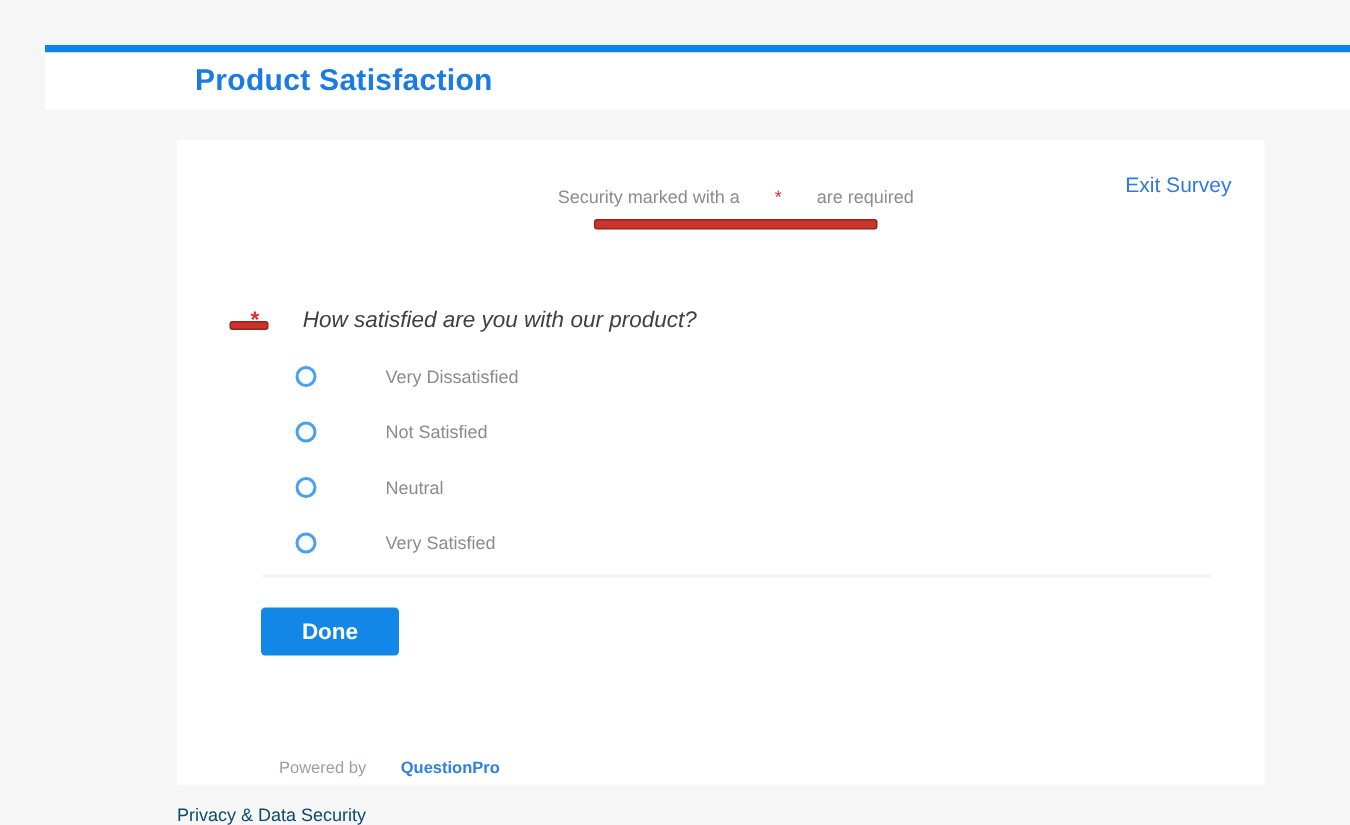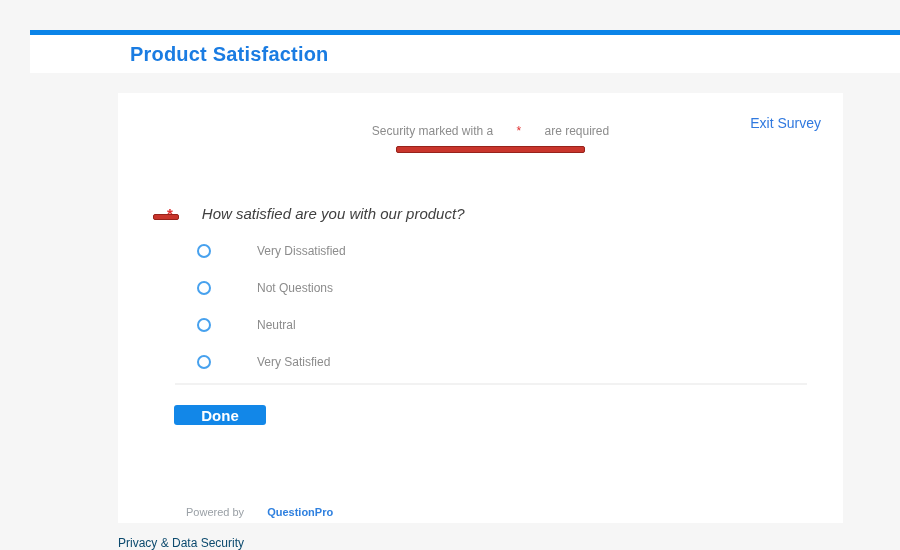--- a/index.html
+++ b/index.html
@@ -91,21 +91,21 @@
     font-size: 12px;
     color: #8c8c8c;
   }
   .divider {
     position: absolute; left: 47px; top: 280px;
     width: 632px; height: 2px;
     background: #f2f2f2;
   }
   .done-button {
     position: absolute; left: 46px; top: 302px;
-    width: 92px; height: 20px;
+    width: 92px; height: 32px;
     background: #1287e8;
     border: none;
     border-radius: 3px;
     color: #ffffff;
     font-family: "Liberation Sans", "DejaVu Sans", sans-serif;
     font-size: 15px;
     font-weight: 700;
     cursor: pointer;
   }
   .powered {
@@ -150,21 +150,21 @@
 
   <div class="annotation-bar annotation-short"></div>
 
   <div class="options">
     <div class="option-row">
       <span class="radio-circle"></span>
       <span class="option-label">Very Dissatisfied</span>
     </div>
     <div class="option-row">
       <span class="radio-circle"></span>
-      <span class="option-label">Not Questions</span>
+      <span class="option-label">Not Satisfied</span>
     </div>
     <div class="option-row">
       <span class="radio-circle"></span>
       <span class="option-label">Neutral</span>
     </div>
     <div class="option-row">
       <span class="radio-circle"></span>
       <span class="option-label">Very Satisfied</span>
     </div>
   </div>

